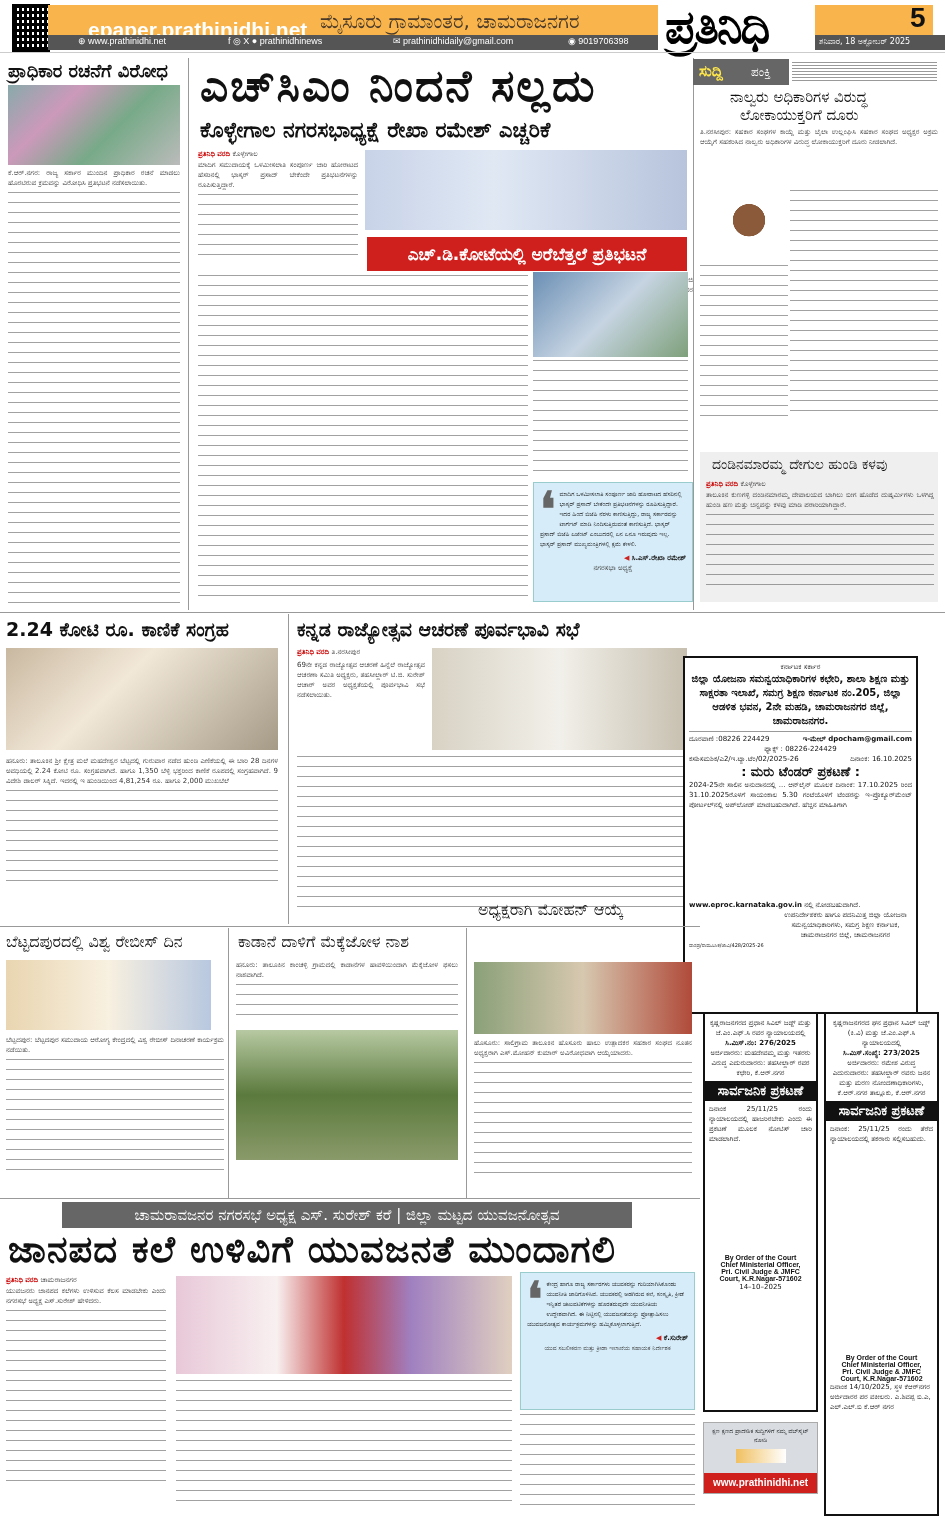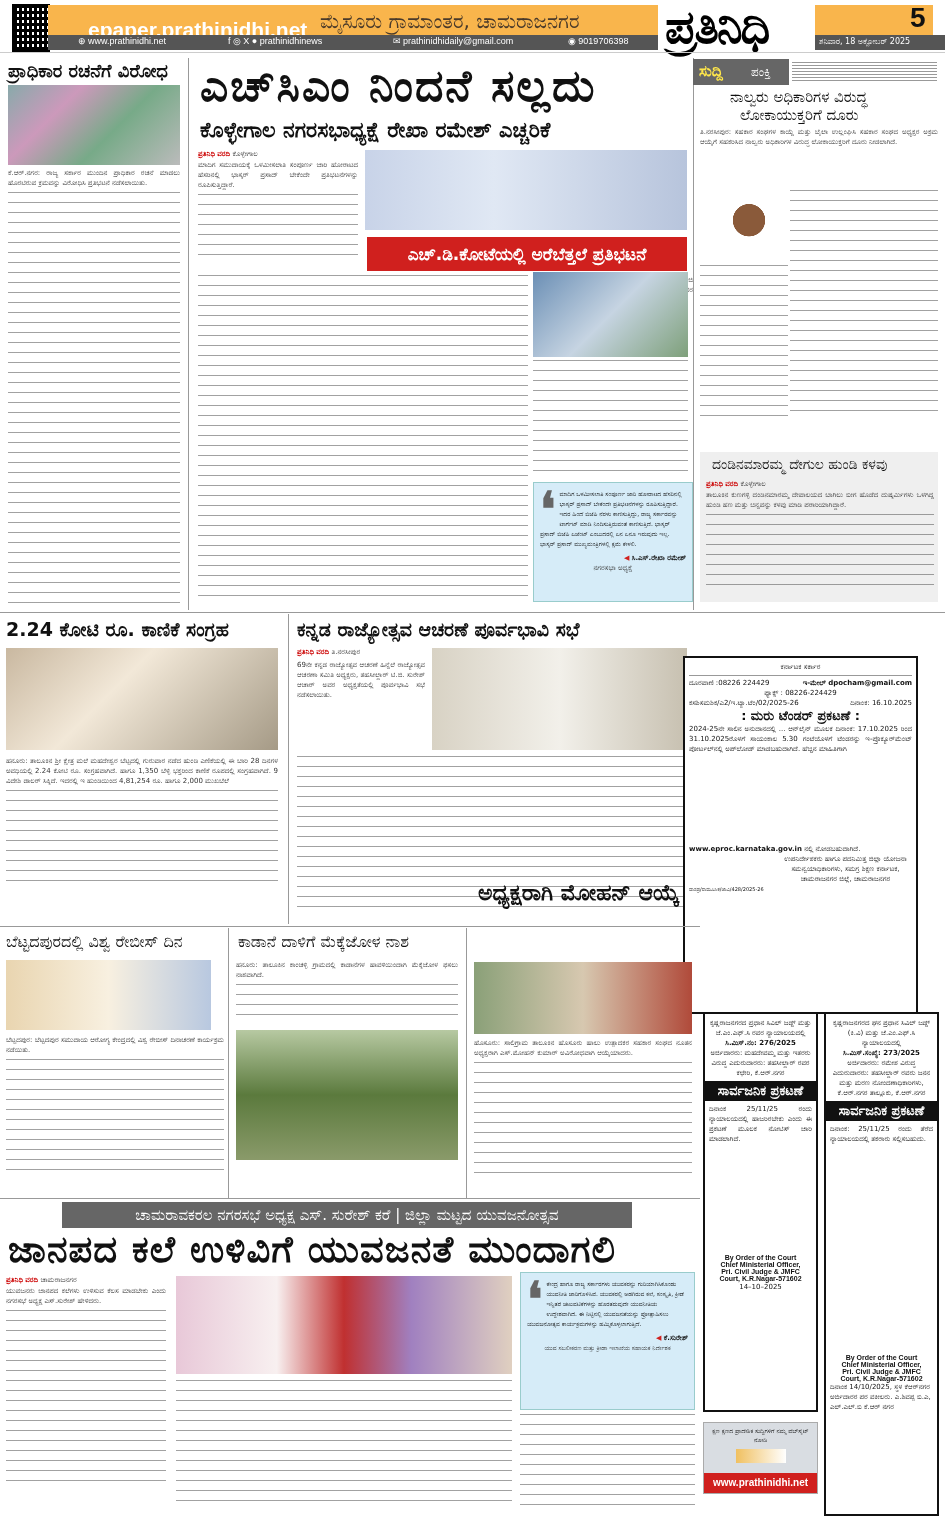--- a/index.html
+++ b/index.html
@@ -139,20 +139,21 @@
 <div class="abs text" style="left:297px;top:660px;width:128px;height:90px">
   <p>69ನೇ ಕನ್ನಡ ರಾಜ್ಯೋತ್ಸವ ಆಚರಣೆ ಹಿನ್ನೆಲೆ ರಾಜ್ಯೋತ್ಸವ ಆಚರಣಾ ಸಮಿತಿ ಅಧ್ಯಕ್ಷರು, ತಹಸೀಲ್ದಾರ್ ಟಿ.ಜಿ. ಸುರೇಶ್ ಆಚಾರ್ ಅವರ ಅಧ್ಯಕ್ಷತೆಯಲ್ಲಿ ಪೂರ್ವಭಾವಿ ಸಭೆ ನಡೆಸಲಾಯಿತು.</p>
 </div>
 <div class="abs photo" style="left:432px;top:648px;width:255px;height:102px;background:linear-gradient(90deg,#d8d2c4,#f2f0ea 50%,#c7c0b0)"></div>
 <div class="abs text" style="left:297px;top:756px;width:390px;height:165px">
   <div class="lines" style="height:160px"></div>
 </div>
 
 <div class="abs box" style="left:683px;top:656px;width:235px;height:358px;text-align:left">
   <div style="text-align:center;font-size:7px">ಕರ್ನಾಟಕ ಸರ್ಕಾರ</div>
+  <div class="boxhead" style="text-align:center;font-size:10px;line-height:14px">ಜಿಲ್ಲಾ ಯೋಜನಾ ಸಮನ್ವಯಾಧಿಕಾರಿಗಳ ಕಛೇರಿ, ಶಾಲಾ ಶಿಕ್ಷಣ ಮತ್ತು ಸಾಕ್ಷರತಾ ಇಲಾಖೆ, ಸಮಗ್ರ ಶಿಕ್ಷಣ ಕರ್ನಾಟಕ ನಂ.205, ಜಿಲ್ಲಾ ಆಡಳಿತ ಭವನ, 2ನೇ ಮಹಡಿ, ಚಾಮರಾಜನಗರ ಜಿಲ್ಲೆ, ಚಾಮರಾಜನಗರ.</div>
   <div style="border-top:1px solid #999;margin-top:3px;padding-top:2px;display:flex;justify-content:space-between">
     <span>ದೂರವಾಣಿ :08226 224429</span>
     <span style="font-weight:bold">ಇ-ಮೇಲ್ dpocham@gmail.com</span>
   </div>
   <div style="text-align:center">ಫ್ಯಾಕ್ಸ್ : 08226-224429</div>
   <div style="display:flex;justify-content:space-between">
     <span>ಕಸಶಿಸಮಶಿಕ/ಎ2/ಇ.ಟ್ಯಾ.ಟೆಂ/02/2025-26</span>
     <span>ದಿನಾಂಕ: 16.10.2025</span>
   </div>
   <div class="boxhead" style="text-align:center;font-size:13px">: ಮರು ಟೆಂಡರ್ ಪ್ರಕಟಣೆ :</div>
@@ -171,21 +172,21 @@
   <div class="lines" style="height:120px;margin-top:4px"></div>
 </div>
 <div class="abs vline" style="left:228px;top:928px;height:270px"></div>
 <div class="abs head" style="left:238px;top:932px;font-size:16px;font-weight:normal">ಕಾಡಾನೆ ದಾಳಿಗೆ ಮೆಕ್ಕೆಜೋಳ ನಾಶ</div>
 <div class="abs text" style="left:236px;top:960px;width:222px;height:60px">
   <p>ಹನೂರು: ತಾಲೂಕಿನ ಕಾಂಚಳ್ಳಿ ಗ್ರಾಮದಲ್ಲಿ ಕಾಡಾನೆಗಳ ಹಾವಳಿಯಿಂದಾಗಿ ಮೆಕ್ಕೆಜೋಳ ಫಸಲು ನಾಶವಾಗಿದೆ.</p>
   <div class="lines" style="height:40px;margin-top:4px"></div>
 </div>
 <div class="abs photo" style="left:236px;top:1030px;width:222px;height:130px;background:linear-gradient(180deg,#b7c9a2,#5b7a3d 50%,#8a9a6a)"></div>
 <div class="abs vline" style="left:466px;top:928px;height:270px"></div>
-<div class="abs head" style="left:478px;top:880px;font-size:22px;font-weight:bold">ಅಧ್ಯಕ್ಷರಾಗಿ ಮೋಹನ್ ಆಯ್ಕೆ</div>
+<div class="abs head" style="left:478px;top:900px;font-size:16px;font-weight:normal">ಅಧ್ಯಕ್ಷರಾಗಿ ಮೋಹನ್ ಆಯ್ಕೆ</div>
 <div class="abs photo" style="left:474px;top:962px;width:218px;height:72px;background:linear-gradient(90deg,#8aa078,#d7c8b0 50%,#b04a3a)"></div>
 <div class="abs text" style="left:474px;top:1038px;width:218px;height:155px">
   <p>ಹೊಸೂರು: ಸಾಲಿಗ್ರಾಮ ತಾಲೂಕಿನ ಹೊಸೂರು ಹಾಲು ಉತ್ಪಾದಕರ ಸಹಕಾರ ಸಂಘದ ನೂತನ ಅಧ್ಯಕ್ಷರಾಗಿ ಎಸ್.ಮೋಹನ್ ಕುಮಾರ್ ಅವಿರೋಧವಾಗಿ ಆಯ್ಕೆಯಾದರು.</p>
   <div class="lines" style="height:115px;margin-top:4px"></div>
 </div>
 
 <div class="abs box" style="left:703px;top:1012px;width:115px;height:400px">
   <div>ಕೃಷ್ಣರಾಜನಗರದ ಪ್ರಧಾನ ಸಿವಿಲ್ ಜಡ್ಜ್ ಮತ್ತು ಜೆ.ಎಂ.ಎಫ್.ಸಿ ರವರ ನ್ಯಾಯಾಲಯದಲ್ಲಿ</div>
   <div style="font-weight:bold">ಸಿ.ಮಿಸ್.ನಂ: 276/2025</div>
   <div>ಅರ್ಜಿದಾರರು: ಮಹದೇವಮ್ಮ ಮತ್ತು ಇತರರು ವಿರುದ್ಧ ಎದುರುದಾರರು: ತಹಸೀಲ್ದಾರ್ ರವರ ಕಛೇರಿ, ಕೆ.ಆರ್.ನಗರ</div>
@@ -211,21 +212,21 @@
   <div style="text-align:left">ಅರ್ಜಿದಾರರ ಪರ ವಕೀಲರು. ಎ.ಶಿವಪ್ಪ ಬಿ.ಎ, ಎಲ್.ಎಲ್.ಬಿ ಕೆ.ಆರ್ ನಗರ</div>
 </div>
 
 <div class="abs" style="left:703px;top:1422px;width:115px;height:72px;background:#d9dde2;border:1px solid #aaa">
   <div style="font:6px/9px 'DejaVu Sans',sans-serif;text-align:center;padding:3px">ಕ್ಷಣ ಕ್ಷಣದ ಪ್ರಾದೇಶಿಕ ಸುದ್ದಿಗಳಿಗೆ ನಮ್ಮ ವೆಬ್‌ಸೈಟ್ ನೋಡಿ</div>
   <div style="margin:2px auto;width:50px;height:14px;background:linear-gradient(90deg,#f0c060,#fff)"></div>
   <div class="adweb" style="position:absolute;left:0;bottom:0;width:100%;height:20px;line-height:20px;font-size:10px">www.prathinidhi.net</div>
 </div>
 
 <div class="abs hline" style="left:0;top:1198px;width:700px"></div>
-<div class="abs kicker" style="left:62px;top:1202px;width:570px;height:26px">ಚಾಮರಾವಕರಲ ನಗರಸಭೆ ಅಧ್ಯಕ್ಷ ಎಸ್. ಸುರೇಶ್ ಕರೆ | ಜಿಲ್ಲಾ ಮಟ್ಟದ ಯುವಜನೋತ್ಸವ</div>
+<div class="abs kicker" style="left:62px;top:1202px;width:570px;height:26px">ಚಾಮರಾವಜನರ ನಗರಸಭೆ ಅಧ್ಯಕ್ಷ ಎಸ್. ಸುರೇಶ್ ಕರೆ | ಜಿಲ್ಲಾ ಮಟ್ಟದ ಯುವಜನೋತ್ಸವ</div>
 <div class="abs head" style="left:8px;top:1228px;font-size:37px;letter-spacing:1px">ಜಾನಪದ ಕಲೆ ಉಳಿವಿಗೆ ಯುವಜನತೆ ಮುಂದಾಗಲಿ</div>
 <div class="abs byline" style="left:6px;top:1276px"><b>ಪ್ರತಿನಿಧಿ ವರದಿ</b> <span>ಚಾಮರಾಜನಗರ</span></div>
 <div class="abs text" style="left:6px;top:1286px;width:160px;height:225px">
   <p>ಯುವಜನರು ಜಾನಪದ ಕಲೆಗಳು ಉಳಿಸುವ ಕೆಲಸ ಮಾಡಬೇಕು ಎಂದು ನಗರಸಭೆ ಅಧ್ಯಕ್ಷ ಎಸ್.ಸುರೇಶ್ ಹೇಳಿದರು.</p>
   <div class="lines" style="height:180px;margin-top:4px"></div>
 </div>
 <div class="abs photo" style="left:176px;top:1276px;width:336px;height:98px;background:linear-gradient(90deg,#e8c8d8,#f8f0f0 30%,#c03030 50%,#a080c0 70%,#e0d0c0)"></div>
 <div class="abs text" style="left:176px;top:1380px;width:336px;height:132px">
   <div class="lines" style="height:130px"></div>
 </div>

